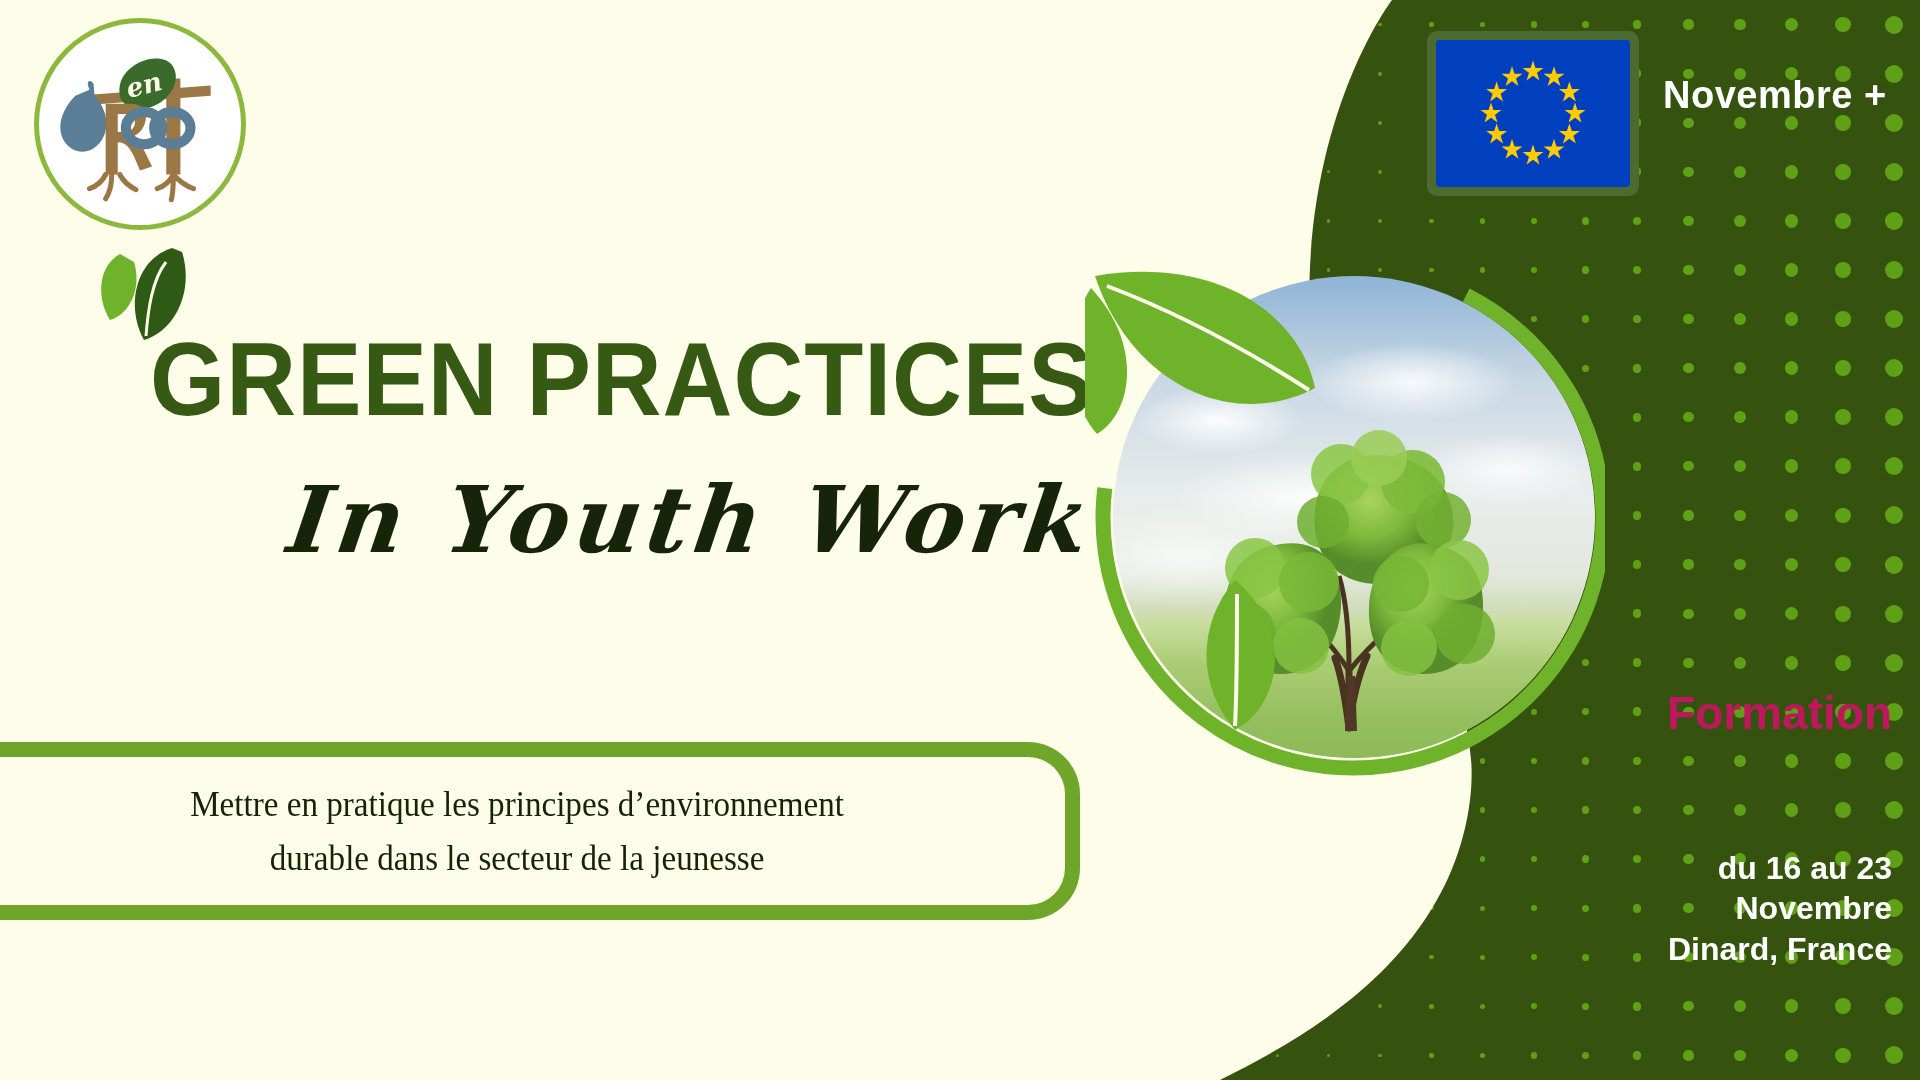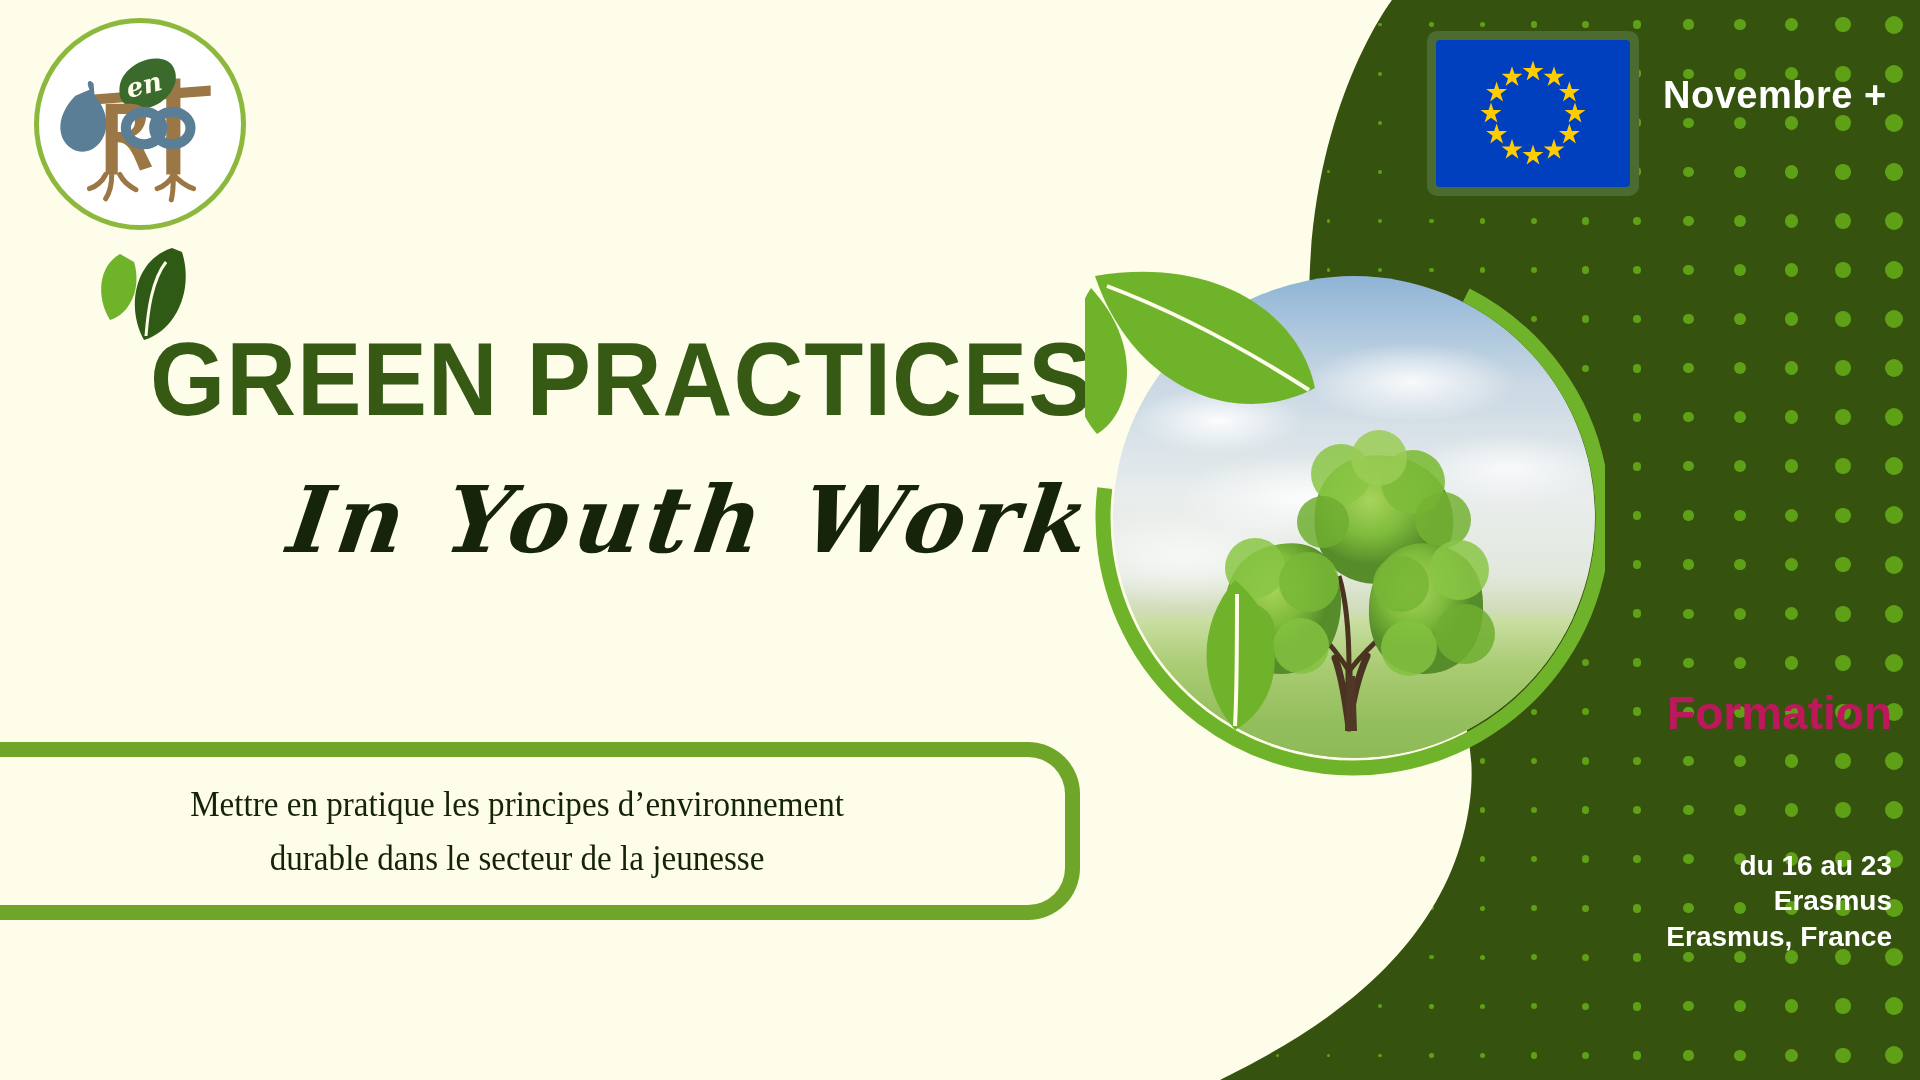--- a/index.html
+++ b/index.html
@@ -171,21 +171,21 @@
     font-size:46px;
     font-weight:bold;
     color:#be185d;
     text-align:left;
     white-space:nowrap;
     margin-top:41px;
   }
   .date-block {
     position:absolute;
     right:28px; top:848px;
-    font-size:28px;
+    font-size:32px;
     font-weight:bold;
     color:#FFFFFF;
     text-align:right;
     line-height:1.26;
   }
   .date-block div { white-space:nowrap; }
 </style>
 </head>
 <body>
 
@@ -644,17 +644,17 @@
           <path d="M60.626933041053576,41.5L63.09680667118655,49.10051058963647L71.08855472030027,49.10081306187558L64.62327252252581,53.79848941036353L67.09257081627078,61.39918693812442L60.626933041053576,56.702L54.16129526583637,61.39918693812442L56.63059355958134,53.79848941036353L50.165311361806886,49.10081306187558L58.1570594109206,49.10051058963647Z" fill="#FFCC00"></path>
           <path d="M75.99999999999999,26.12693304105359L78.46987363013295,33.72744363069006L86.46162167924668,33.72774610292917L79.99633948147222,38.42542245141712L82.46563777521719,46.02611997917801L75.99999999999999,41.32893304105359L69.53436222478278,46.02611997917801L72.00366051852775,38.42542245141712L65.5383783207533,33.72774610292917L73.53012636986702,33.72744363069006Z" fill="#FFCC00"></path>
         </svg>
     </div>
   </div>
   <div class="erasmus-label">Novembre +</div>
 
   <div class="formation-label">Formation</div>
   <div class="date-block">
     <div>du 16 au 23</div>
-    <div>Erasmus</div>
-    <div>Erasmus, France</div>
+    <div>Novembre</div>
+    <div>Dinard, France</div>
   </div>
 
 </div>
 
 </body></html>

